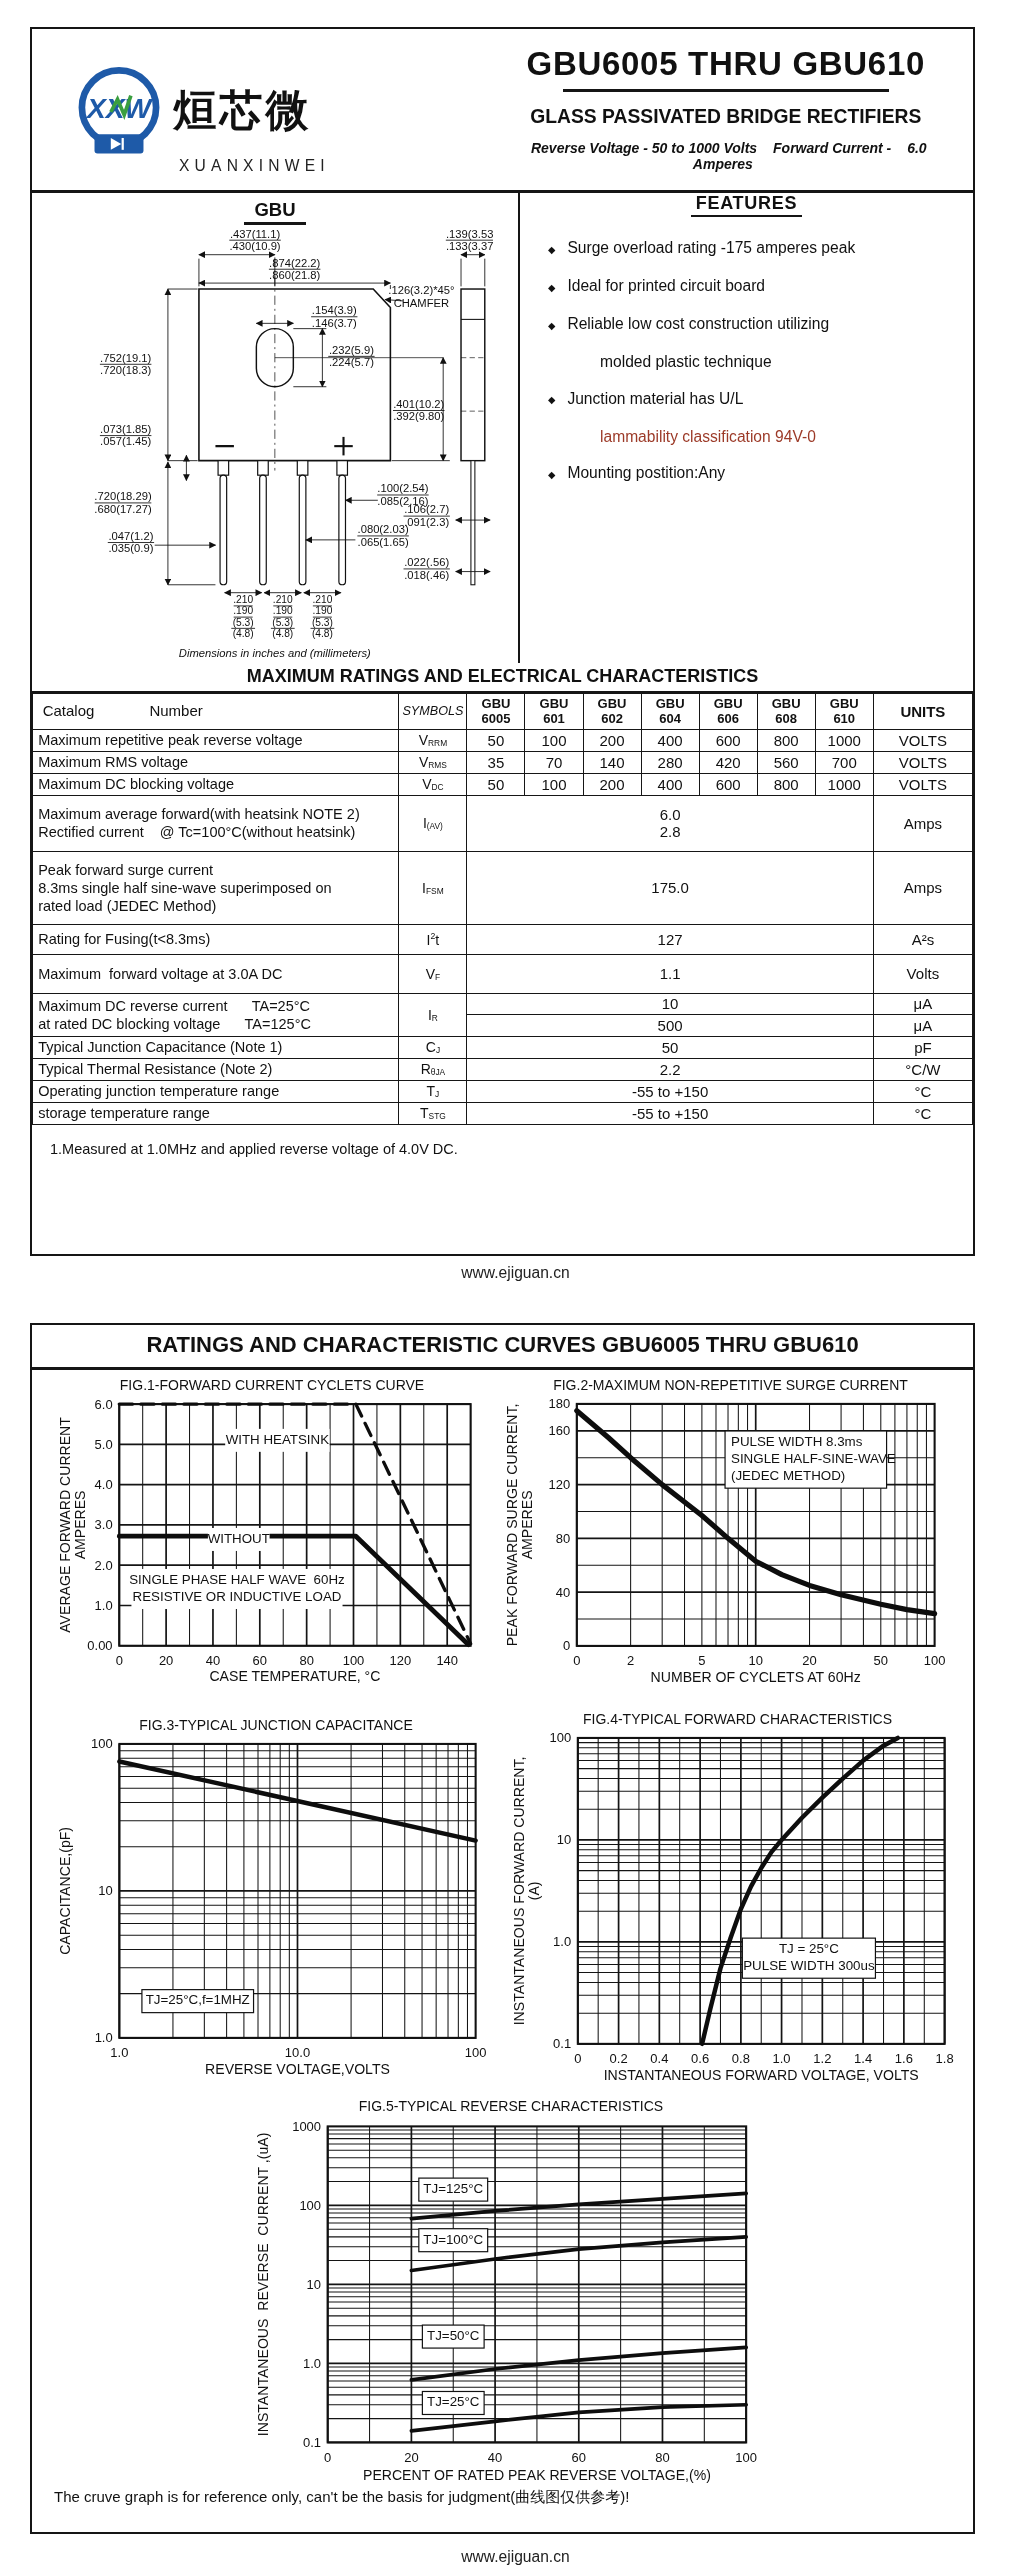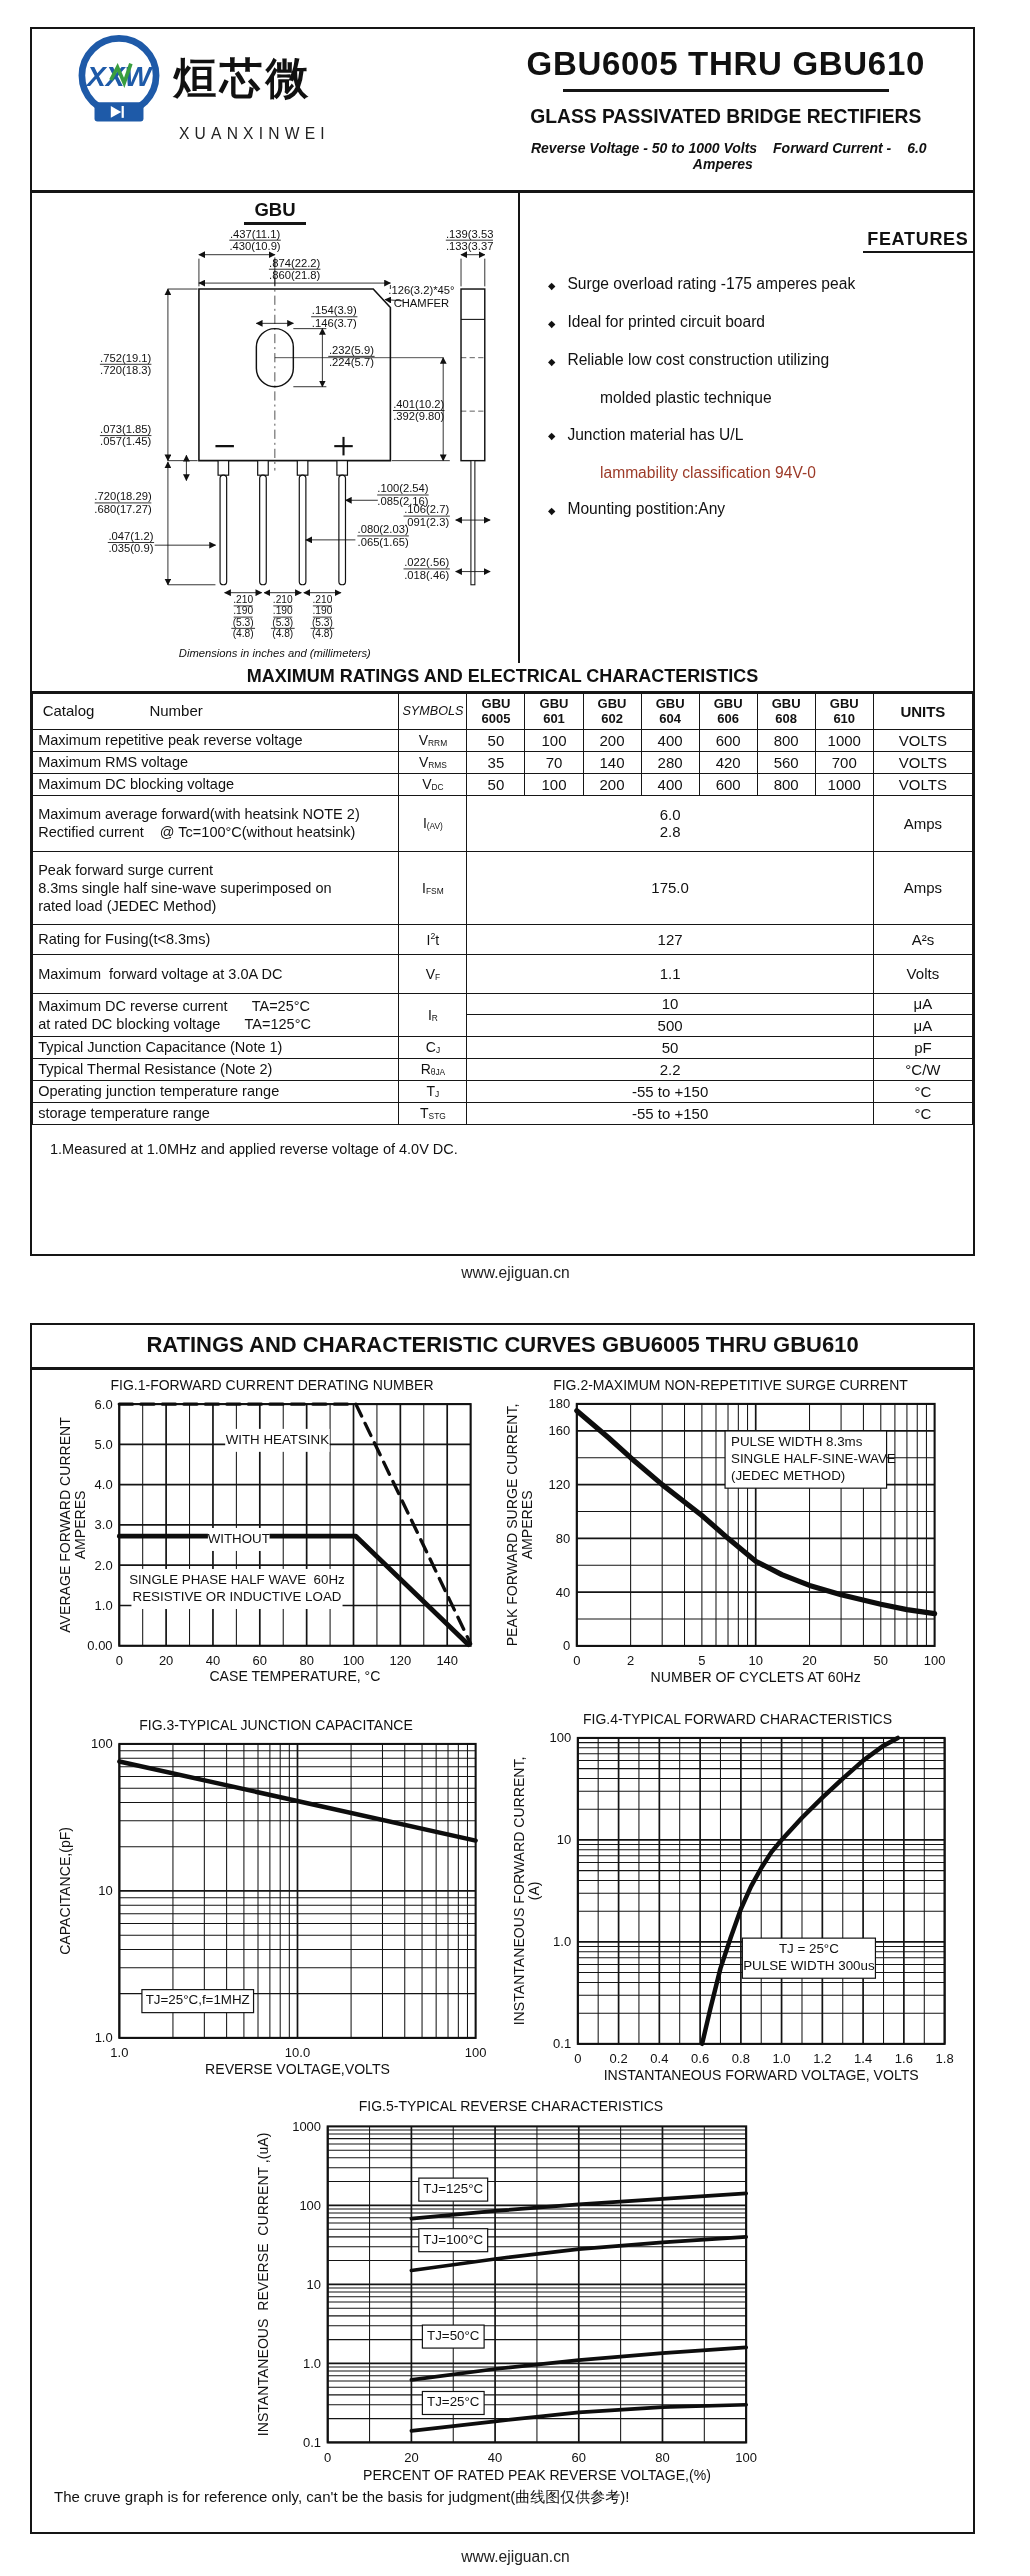--- a/index.html
+++ b/index.html
@@ -3,37 +3,37 @@
 <meta charset="utf-8">
 <style>
   html,body{margin:0;padding:0;background:#ffffff;}
   body{width:1031px;height:2576px;position:relative;font-family:"Liberation Sans",sans-serif;color:#111;overflow:hidden;}
   .pagebox{position:absolute;left:30px;width:945px;border:2.2px solid #151515;background:#fff;box-sizing:border-box;}
   #page1{top:27px;height:1229px;}
   #page2{top:1323px;height:1211px;}
   .site-footer{position:absolute;width:100%;text-align:center;font-size:15.6px;color:#222;}
   
   .hdr{height:161px;border-bottom:3px solid #151515;position:relative;}
-  .logo-wrap{position:absolute;left:43px;top:5px;display:flex;align-items:flex-start;justify-content:flex-end;}
+  .logo-wrap{position:absolute;left:43px;top:37px;display:flex;align-items:flex-start;justify-content:flex-end;}
   .logo-cn{font-size:43px;font-weight:bold;letter-spacing:3px;margin-left:10.4px;line-height:89px;}
   .logo-en{position:absolute;left:104px;top:91px;font-size:15.6px;letter-spacing:5.2px;color:#222;}
   .title-wrap{position:absolute;left:460px;right:13.4px;top:16.3px;text-align:center;}
   .doc-title{font-size:33px;font-weight:bold;letter-spacing:0.7px;display:inline-block;}
   .title-rule{height:3px;background:#151515;width:326px;margin:6px auto 13.4px;}
   .doc-subtitle{font-size:19.3px;font-weight:bold;}
   .doc-tag{margin-top:12px;font-size:14px;font-style:italic;font-weight:bold;}
   .doc-tag span{margin:0 6px;}
   
   .cols{display:flex;height:470px;}
   .col-left{width:488px;border-right:2.2px solid #151515;box-sizing:border-box;position:relative;}
   .col-right{flex:1;position:relative;}
   .gbu-head{text-align:center;margin-top:6px;}
   .gbu-head span{font-size:18.5px;font-weight:bold;border-bottom:3px solid #151515;padding:0 10.4px 1.5px;}
   #pkg-svg{display:block;margin:1.5px auto 0;height:441px;}
-  .feat-head{text-align:right;margin-top:36px;}
+  .feat-head{text-align:center;}
   .feat-head span{font-size:18px;font-weight:bold;letter-spacing:0.7px;border-bottom:2.2px solid #151515;padding:0 4.5px 2.2px;}
   #features-list{margin:25px 0 0 28px;}
   .feat-item{display:flex;margin-bottom:20px;font-size:15.6px;}
   .feat-bullet{font-size:9.6px;margin:4.5px 12px 0 0;}
   .feat-l2{margin:1.5px 0 18.5px 52px;font-size:15.6px;}
   
   .banner{height:27.5px;line-height:27px;text-align:center;font-size:18px;font-weight:bold;border-bottom:2.2px solid #151515;}
   .intro{border-bottom:2.2px solid #151515;padding:3.7px 6px 6px;font-size:14.5px;line-height:19.3px;}
   table.ratings{width:100%;border-collapse:collapse;table-layout:fixed;font-size:15px;}
   table.ratings td{border:1.5px solid #161616;text-align:center;padding:0.7px 3px;overflow:hidden;}
@@ -407,21 +407,21 @@
     <div class="ni">1.Measured at 1.0MHz and applied reverse voltage of 4.0V DC.</div>
   </div>
 </div>
 
 <div class="site-footer" style="top:1264px;">www.ejiguan.cn</div>
 
 <div class="pagebox" id="page2">
   <div class="p2-title">RATINGS AND CHARACTERISTIC CURVES GBU6005 THRU GBU610</div>
 
   <div class="fig" style="left:25px;top:52px;width:430px;">
-    <div class="fig-title">FIG.1-FORWARD CURRENT  DERATING NUMBER</div>
+    <div class="fig-title">FIG.1-FORWARD CURRENT  CYCLETS CURVE</div>
     <svg id="fig1" width="424" height="291" viewBox="0 0 572 392">
         <line x1="84.0" y1="12.0" x2="84.0" y2="338.0" stroke="#141414" stroke-width="2.3"></line>
         <line x1="115.6" y1="12.0" x2="115.6" y2="338.0" stroke="#141414" stroke-width="1.4"></line>
         <line x1="147.2" y1="12.0" x2="147.2" y2="338.0" stroke="#141414" stroke-width="2.3"></line>
         <line x1="178.8" y1="12.0" x2="178.8" y2="338.0" stroke="#141414" stroke-width="1.4"></line>
         <line x1="210.4" y1="12.0" x2="210.4" y2="338.0" stroke="#141414" stroke-width="2.3"></line>
         <line x1="242.0" y1="12.0" x2="242.0" y2="338.0" stroke="#141414" stroke-width="1.4"></line>
         <line x1="273.6" y1="12.0" x2="273.6" y2="338.0" stroke="#141414" stroke-width="2.3"></line>
         <line x1="305.2" y1="12.0" x2="305.2" y2="338.0" stroke="#141414" stroke-width="1.4"></line>
         <line x1="336.8" y1="12.0" x2="336.8" y2="338.0" stroke="#141414" stroke-width="2.3"></line>

